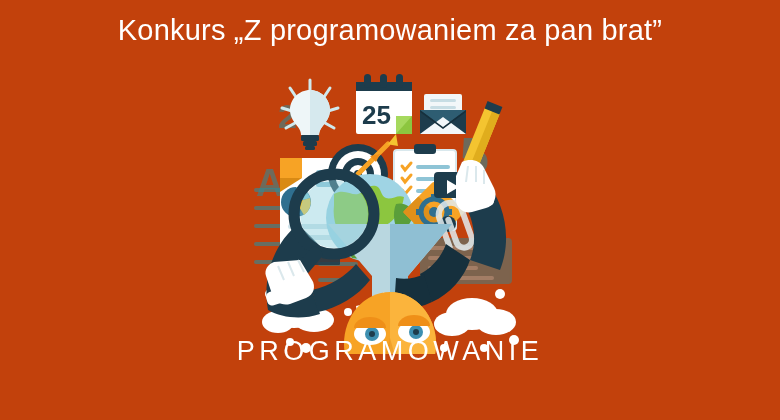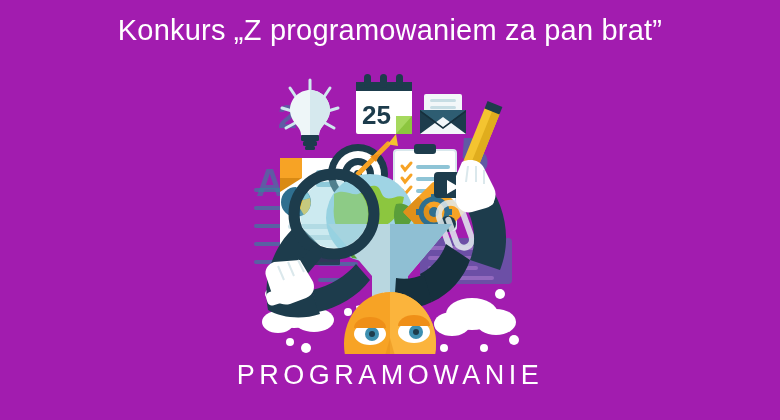--- a/index.html
+++ b/index.html
@@ -7,39 +7,39 @@
     padding: 0;
     background: #2ba5b5;
   }
   body {
     font-family: "Liberation Sans", sans-serif;
   }
   #banner {
     position: relative;
     width: 780px;
     height: 420px;
-    background: #a21caf;
+    background: #c2410c;
     overflow: hidden;
   }
   #title {
     position: absolute;
     top: 14px;
     left: 0;
     width: 780px;
     text-align: center;
     color: #ffffff;
     font-size: 29px;
     font-weight: 400;
     letter-spacing: 0.2px;
     white-space: nowrap;
     font-family: "Liberation Sans", sans-serif;
   }
   #caption {
     position: absolute;
-    top: 360px;
+    top: 336px;
     left: 0;
     width: 780px;
     text-align: center;
     color: #ffffff;
     font-size: 27px;
     font-weight: 400;
     letter-spacing: 4.5px;
     font-family: "Liberation Sans", sans-serif;
   }
   #illustration {

